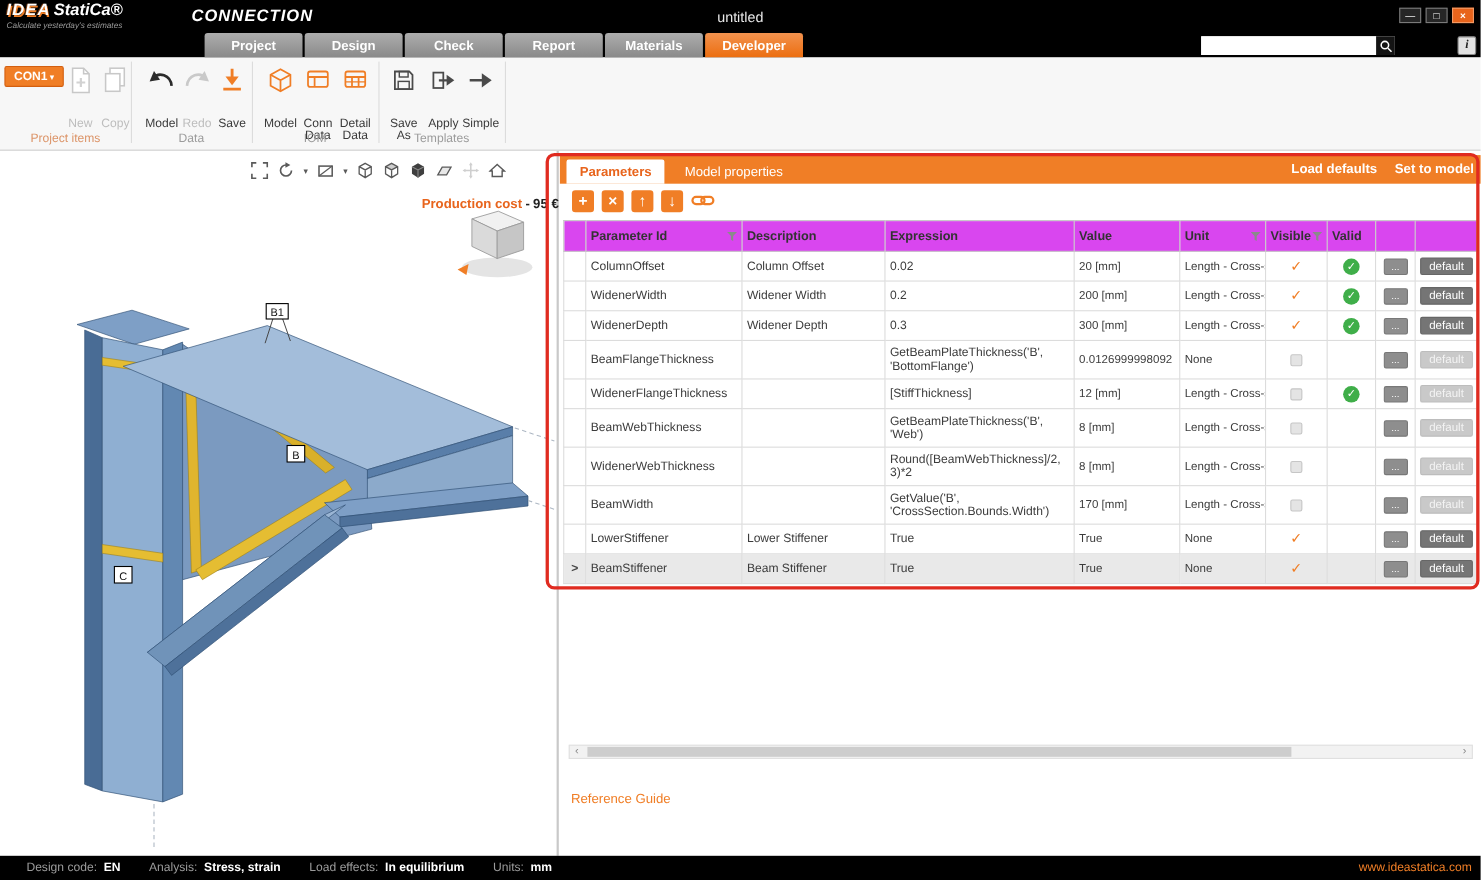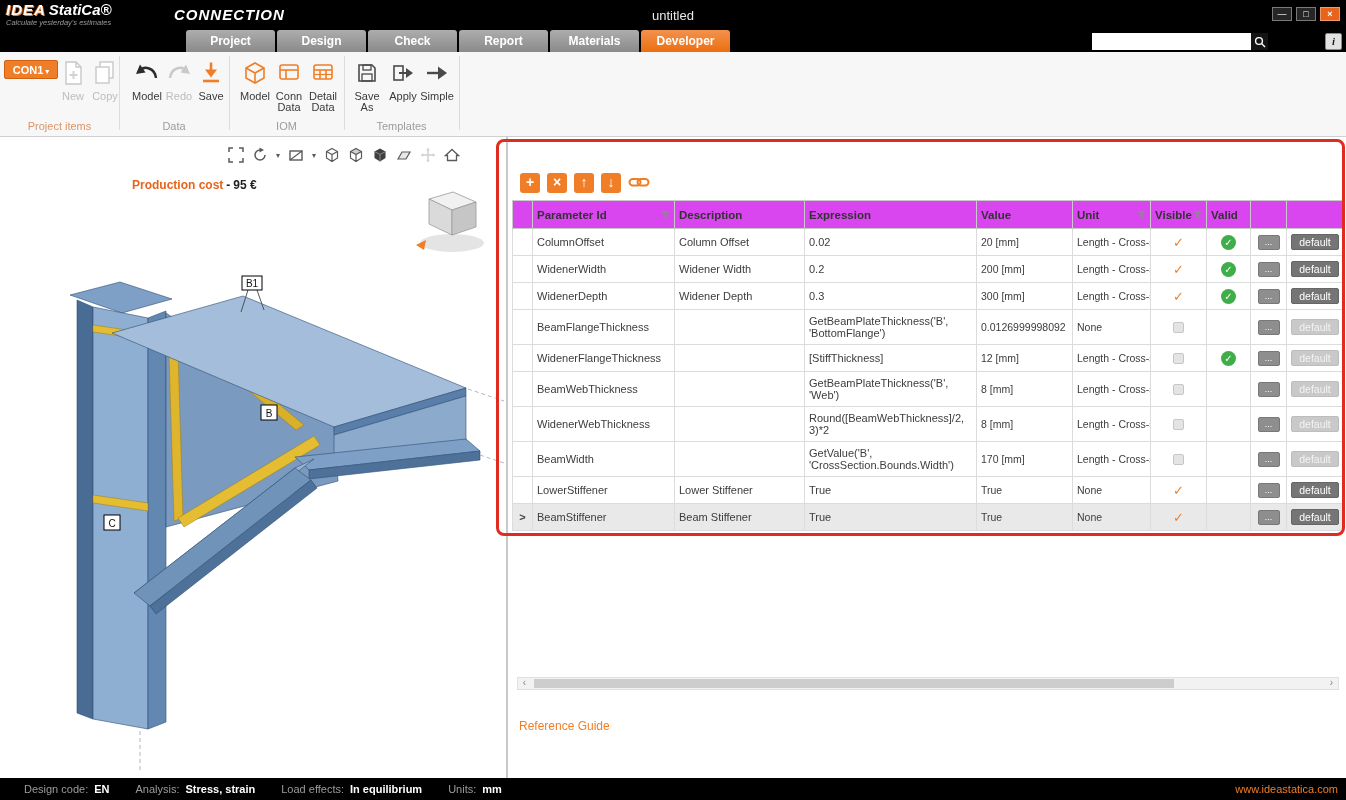--- a/index.html
+++ b/index.html
@@ -41,31 +41,31 @@
   .ribbon { position:absolute; top:52px; left:0; width:1346px; height:85px; background:#F7F7F7;
             border-bottom:1px solid #CFCFCF; z-index:5; }
   .rgroup-sep { position:absolute; top:4px; height:74px; width:1px; background:#DCDCDC; }
   .rgroup-label { position:absolute; top:68px; font-size:11px; color:#9C9C9C; text-align:center; }
   .rgroup-label.accent { color:#DC9468; }
   .con1-btn { position:absolute; left:4px; top:8px; width:54px; height:19px; background:#F07E26;
               border:1px solid #D35F10; border-radius:2px; color:#fff; font-weight:bold; font-size:11px; }
   .con1-btn .caret { font-size:8px; margin-left:2px; }
   .rbtn { position:absolute; top:6px; width:34px; text-align:center; }
   .rbtn .ic { height:30px; display:flex; align-items:center; justify-content:center; }
-  .rbtn .lbl { font-size:11px; line-height:11px; margin-top:3px; color:#3A3A3A; }
+  .rbtn .lbl { font-size:11px; line-height:11px; margin-top:19px; color:#3A3A3A; }
   .rbtn .lbl.dis { color:#BDBDBD; }
 
   
   .viewport { position:absolute; top:137px; left:0; width:508px; height:641px; background:#fff;
               border-right:2px solid #C9C9C9; }
   .model-svg { position:absolute; top:0; left:0; }
   .vp-toolbar { position:absolute; top:8px; left:226px; display:flex; align-items:center; gap:4px; z-index:3; }
   .vico { width:20px; height:20px; display:flex; align-items:center; justify-content:center; }
   .vcaret { font-size:8px; color:#5A5A5A; width:8px; text-align:center; }
-  .vp-cost { position:absolute; top:41px; left:132px; width:376px; text-align:left; font-weight:bold;
+  .vp-cost { position:absolute; top:41px; left:132px; width:376px; text-align:right; font-weight:bold;
              font-size:12px; z-index:3; }
   .cost-label { color:#E8641C; }
   .cost-sep { color:#222; margin:0 3px; }
   .cost-val { color:#222; }
 
   
   .panel { position:absolute; top:137px; left:510px; width:836px; height:641px; background:#fff; }
   .panel-header { position:absolute; top:4px; left:-1px; width:837px; height:26px; background:#F07E26;
                   display:flex; align-items:flex-end; }
   .ptab { height:22px; line-height:22px; padding:0 12px; color:#fff; font-size:12px; margin-left:6px; }
@@ -395,20 +395,26 @@
         </svg>
     </div>
   </div>
 
   <div class="vp-cost">
     <span class="cost-label">Production cost</span><span class="cost-sep">-</span><span class="cost-val">95 €</span>
   </div>
 </div>
 
 <div class="panel">
+  <div class="panel-header">
+    <div style="display:flex;align-items:flex-end;height:100%">
+        <div class="ptab active">Parameters</div>
+        <div class="ptab">Model properties</div>
+      </div>
+  </div>
   <div class="panel-actions">
       <div class="paction">Load defaults</div>
       <div class="paction">Set to model</div>
     </div>
 
   <div class="panel-toolbar">
     <div class="tico">+</div>
     <div class="tico">×</div>
     <div class="tico">↑</div>
     <div class="tico">↓</div>

